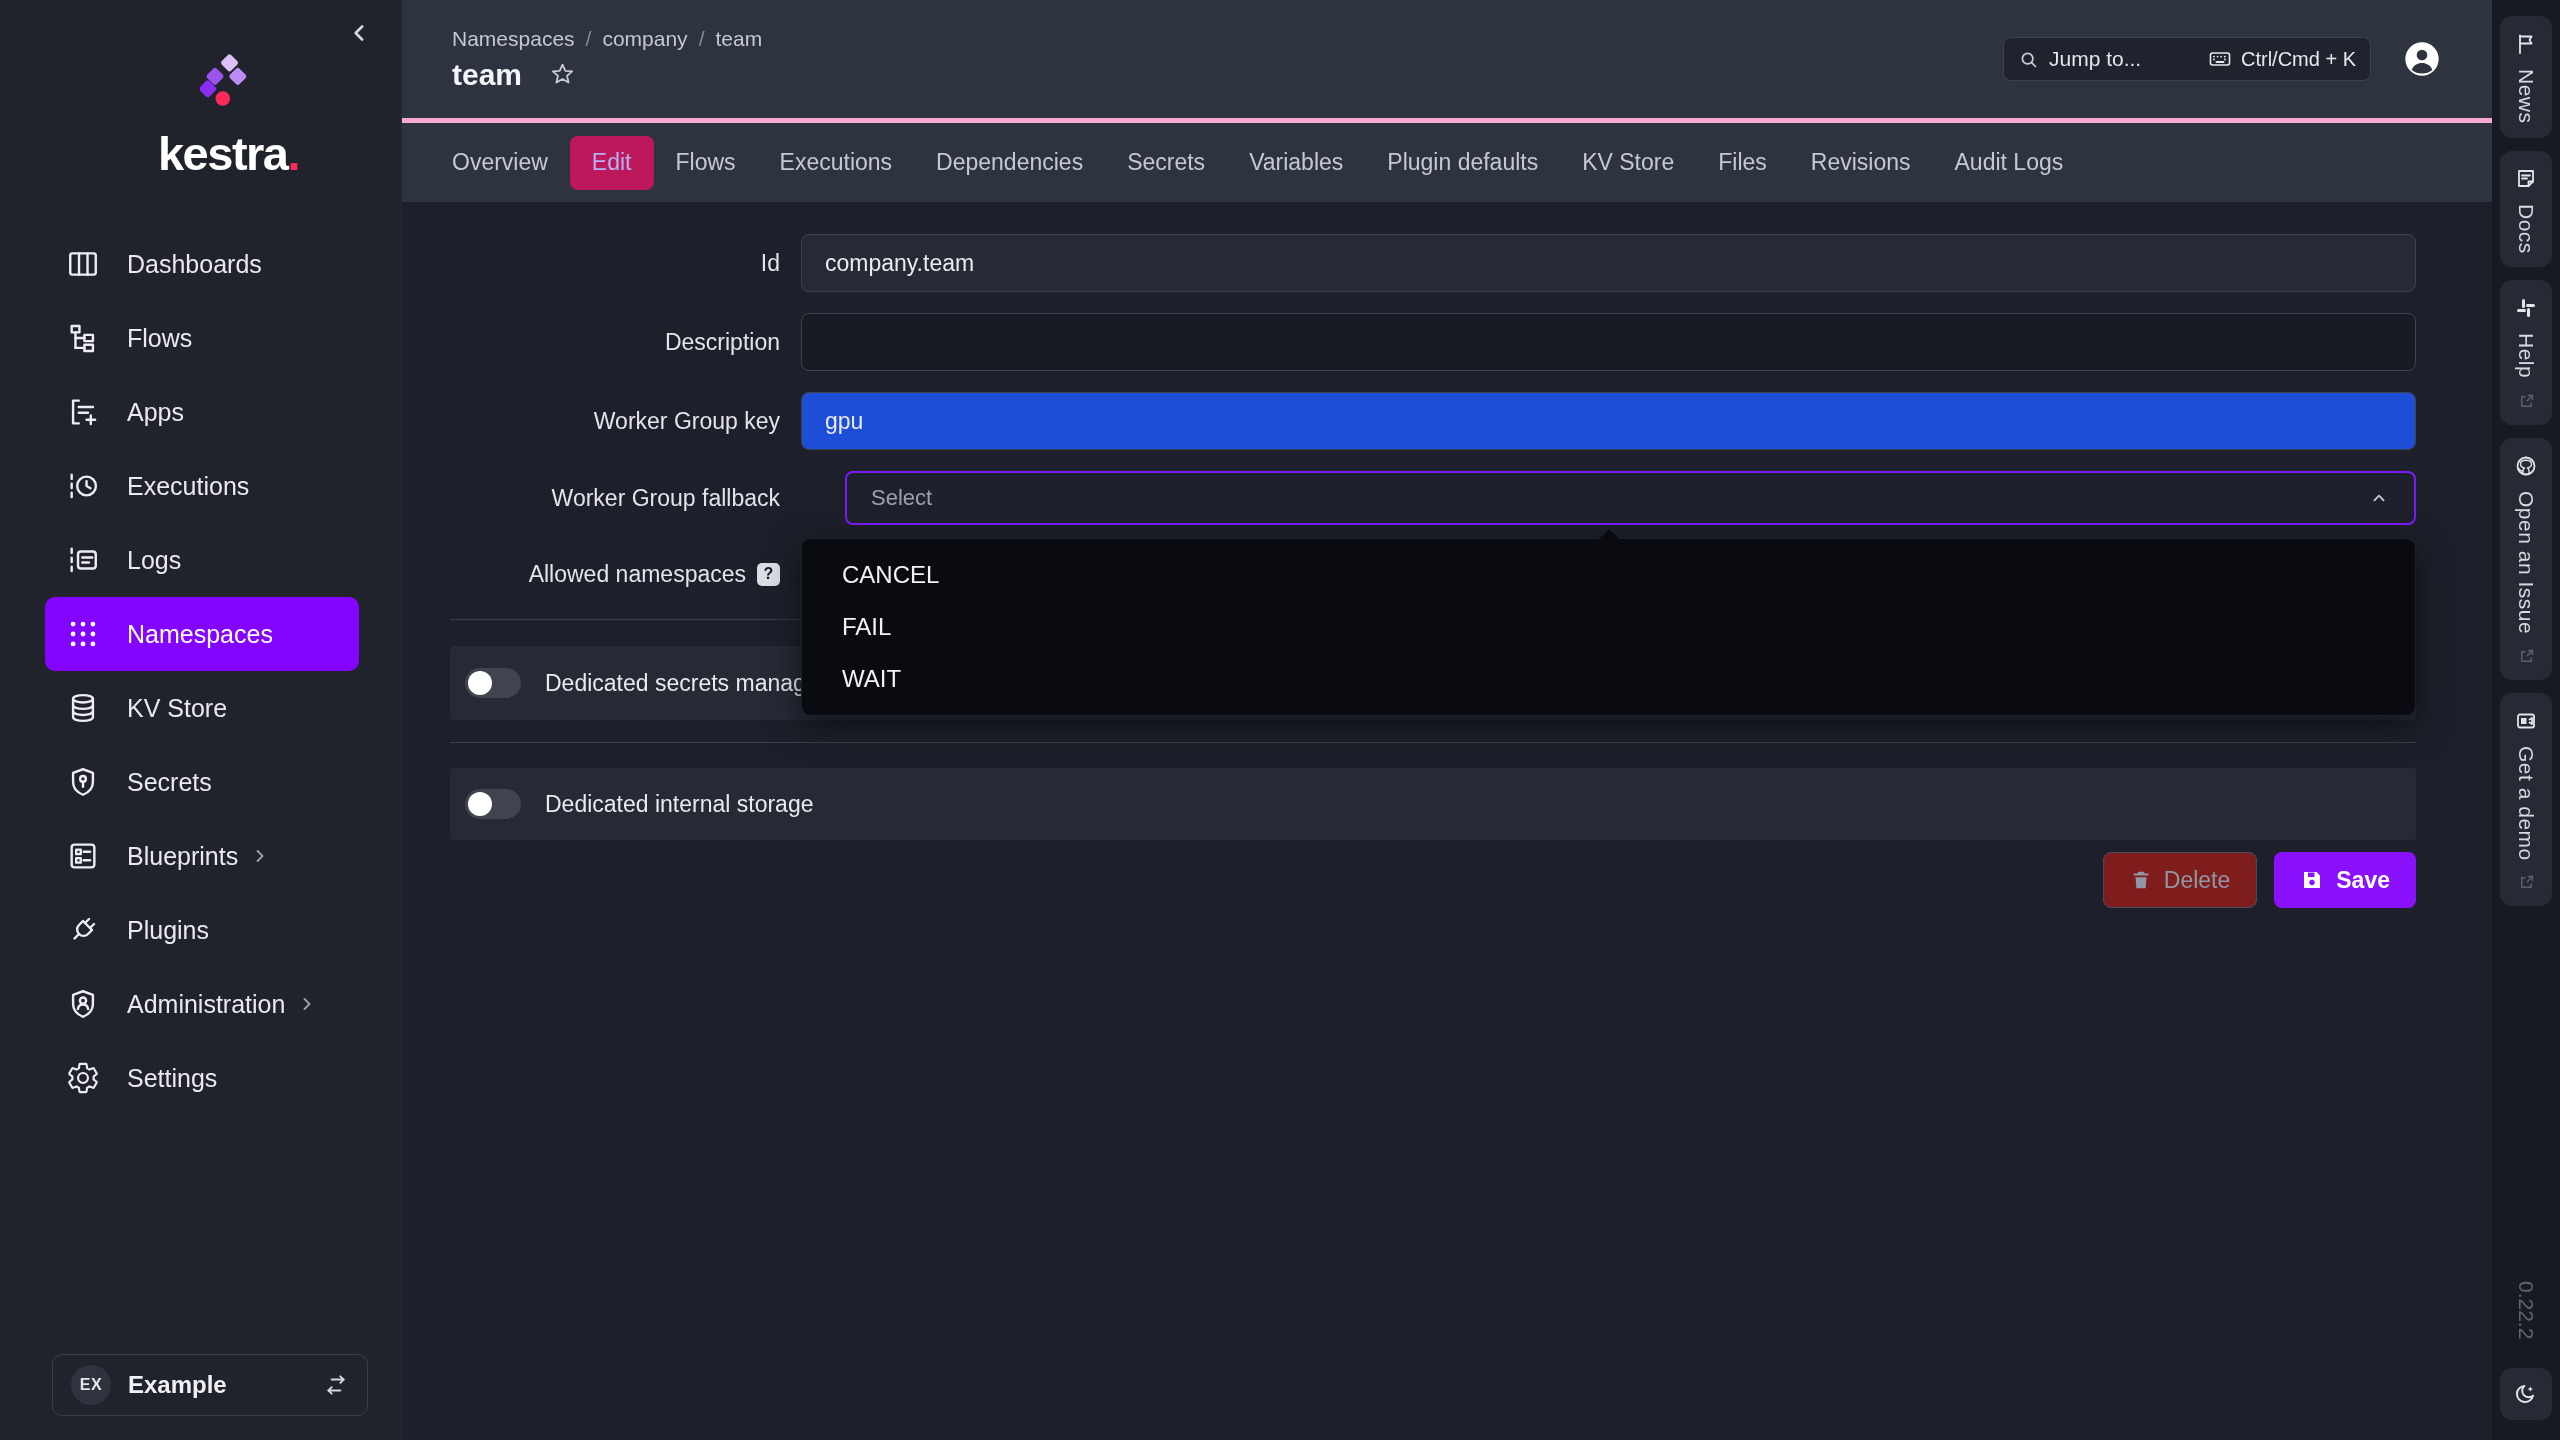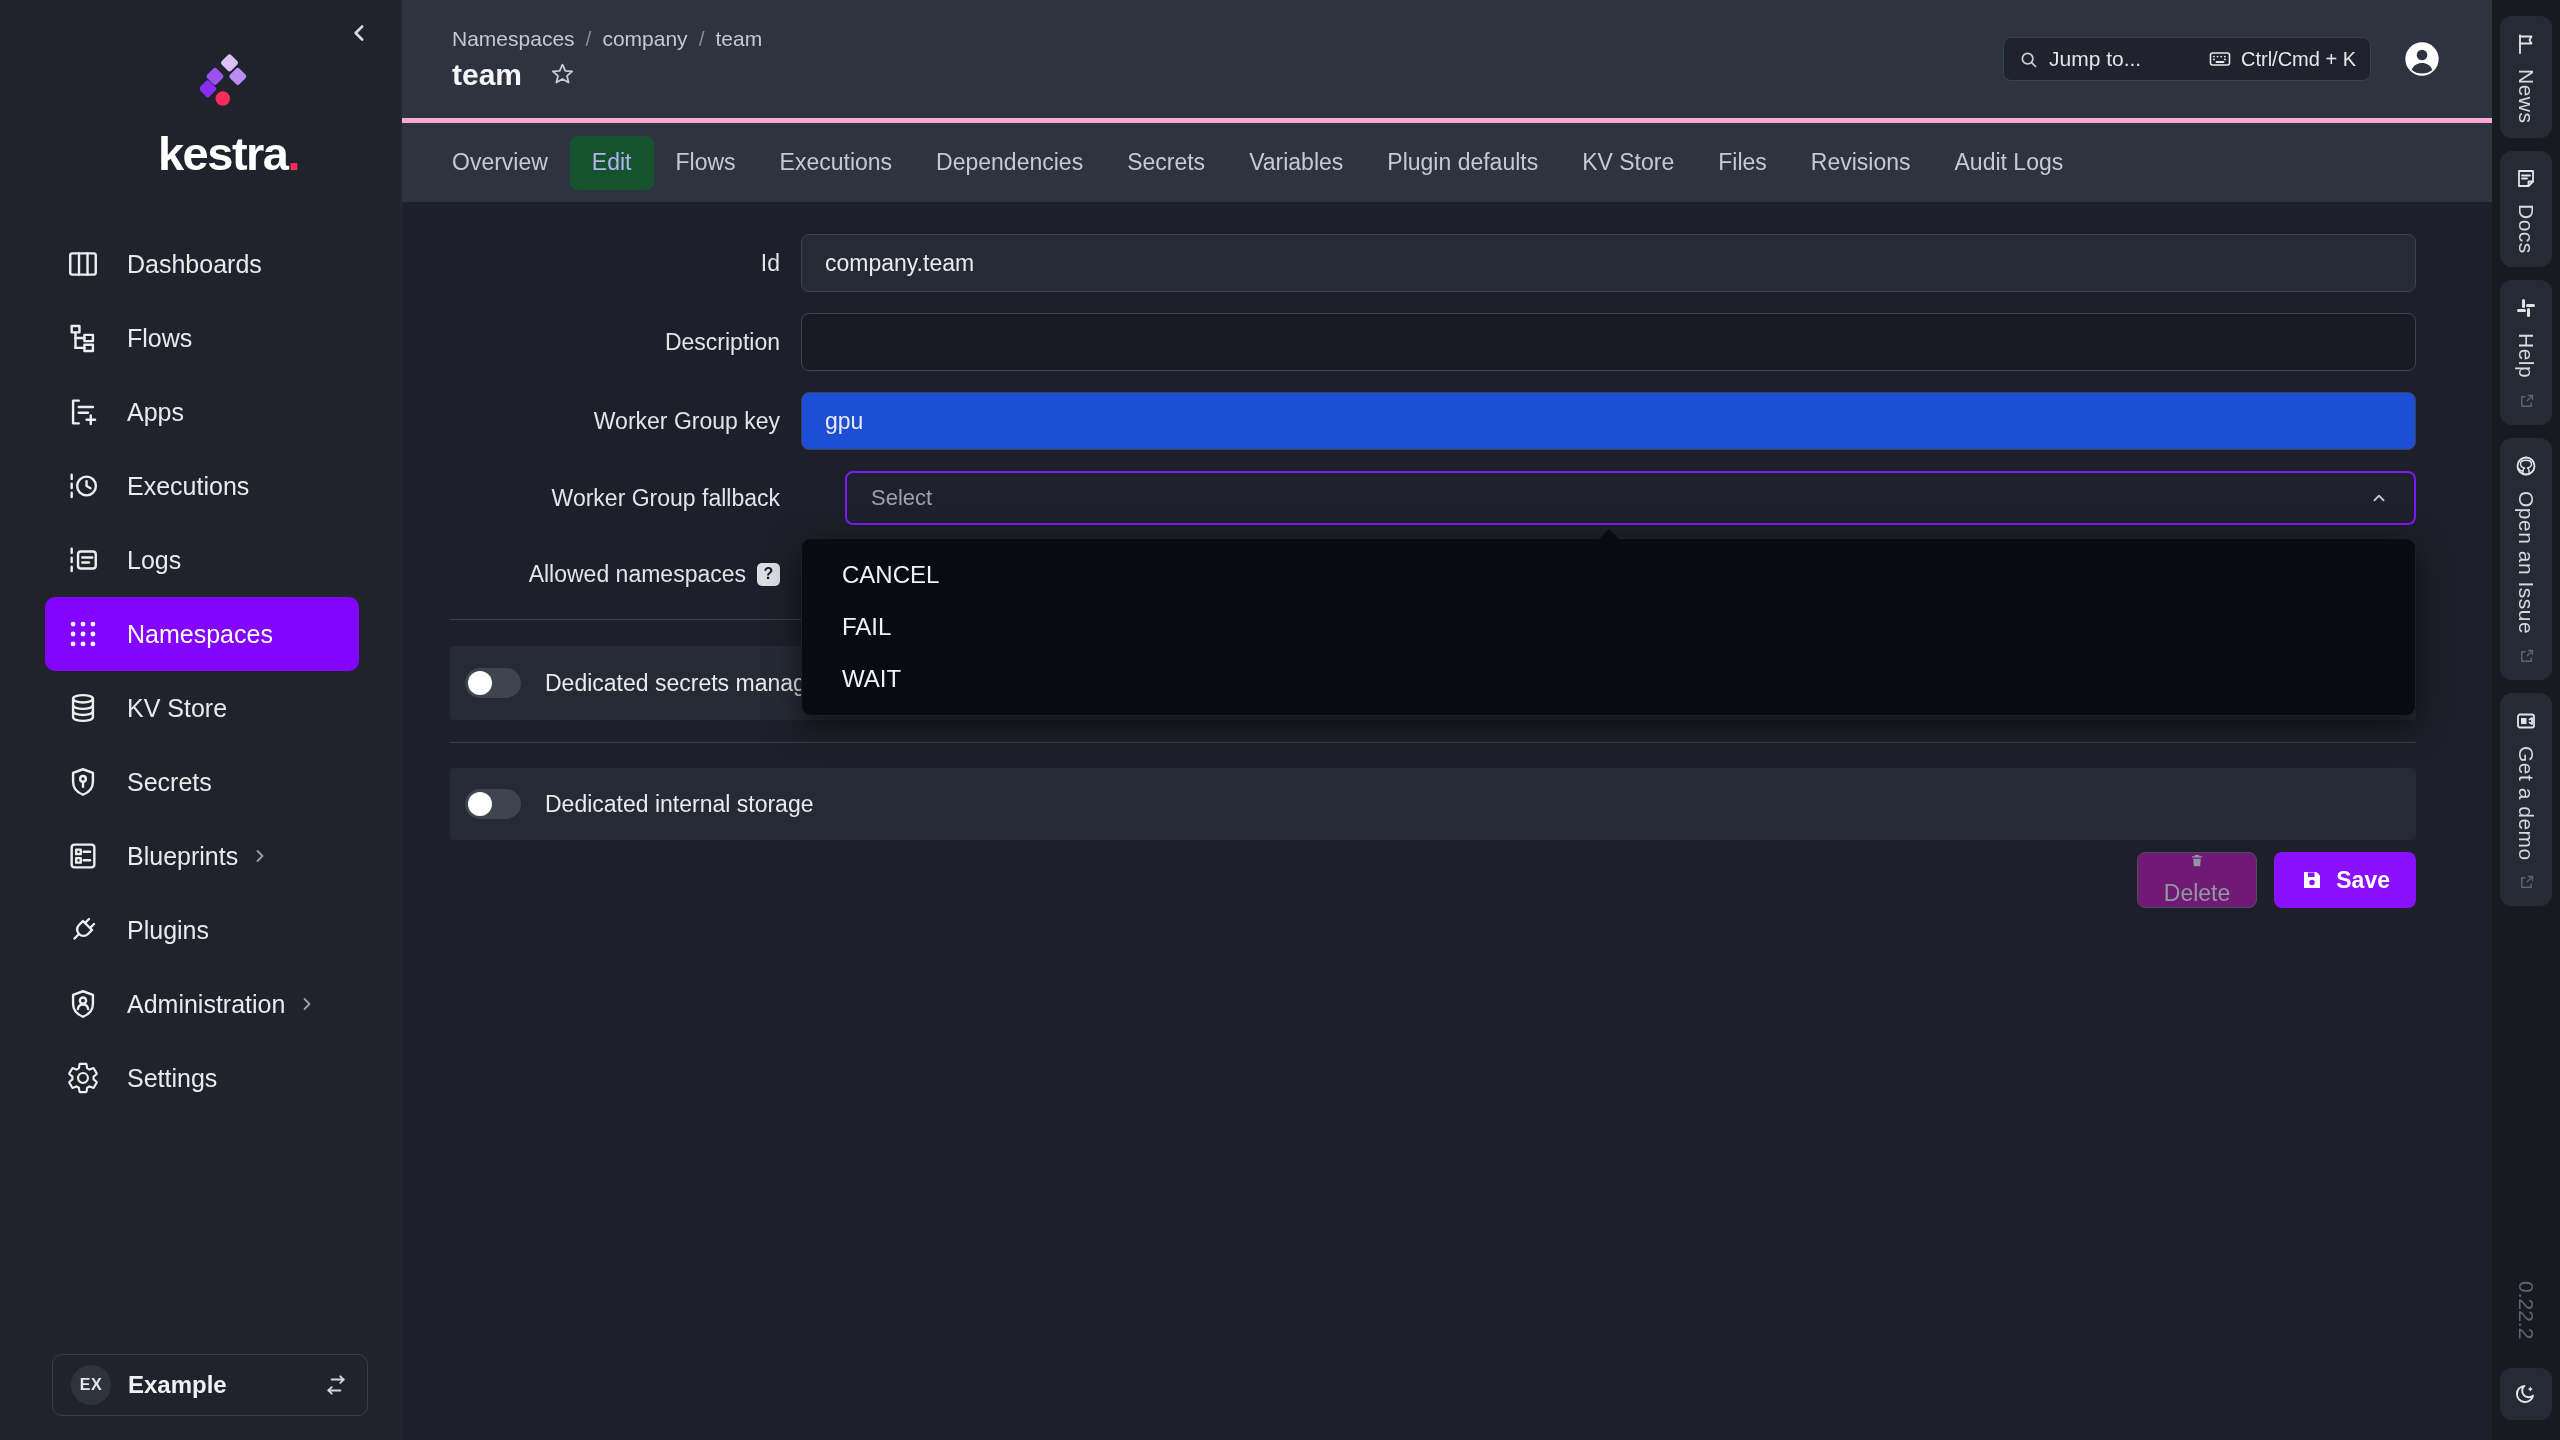--- a/index.html
+++ b/index.html
@@ -33,21 +33,21 @@
   .page-title { font-size:30px; font-weight:bold; color:#f4f5f8; }
   .star { margin-left:27px; cursor:pointer; }
   .hdr-right { margin-left:auto; display:flex; align-items:center; }
   .search { width:368px; height:44px; background:#20232d; border:1px solid #3c414e; border-radius:8px; display:flex; align-items:center; padding:0 14px; cursor:text; }
   .search-text { margin-left:10px; font-size:21px; color:#e3e5ea; }
   .search-kbd { margin-left:auto; display:flex; align-items:center; gap:9px; font-size:20px; color:#e6e8ec; }
   .avatar { margin-left:31px; cursor:pointer; display:flex; }
 
   .tabs { height:84px; flex:none; background:#2e3340; border-top:5px solid #f9a8d4; display:flex; align-items:center; padding:0 28px; }
   .tab { height:54px; display:flex; align-items:center; padding:0 22px; font-size:23px; color:#c6c9d1; border-radius:8px; cursor:pointer; white-space:nowrap; }
-  .tab.active { background:#14532d; color:#b5b1f2; }
+  .tab.active { background:#be185d; color:#b5b1f2; }
 
   .content { flex:1; background:#1d202a; padding:0 76px 0 48px; position:relative; }
   .form-grid { display:grid; grid-template-columns:330px 1fr; column-gap:20px; row-gap:19px; padding-top:32px; align-items:center;gap:21px; }
   .f-label { justify-self:end; display:flex; align-items:center; gap:11px; font-size:23px; color:#e2e4ea; text-align:right; }
   .tin { width:100%; height:58px; border:1px solid #3e4351; border-radius:8px; color:#e9ebef; font-size:23px; padding:8px 23px; font-family:"Liberation Sans", sans-serif; outline:none; }
   .tin-id { background:#262a34; }
   .tin-desc { background:#181b23; }
   .tin-wg { background:#1d4ed8; }
   .help-badge { width:23px; height:23px; border-radius:5px; background:#dcdee3; color:#15171e; font-size:16px; font-weight:bold; display:flex; align-items:center; justify-content:center; cursor:pointer; }
   .allowed-spacer { height:56px; }
@@ -64,21 +64,21 @@
   .hr2 { border:none; border-top:1px solid #3a3e48; margin-top:22px; }
   .toggle-row { display:flex; align-items:center; height:74px; background:#262a35; border-radius:4px; padding-left:15px; }
   .toggle-row.second { margin-top:25px; height:72px; }
   .toggle-row.first { margin-top:26px; }
   .pill { width:56px; height:30px; border-radius:15px; background:#40444f; position:relative; flex:none; cursor:pointer; }
   .pill .knob { position:absolute; top:3px; left:3px; width:24px; height:24px; border-radius:50%; background:#ffffff; }
   .toggle-lbl { margin-left:24px; font-size:23px; color:#e8eaee; white-space:nowrap; overflow:hidden; }
 
   .actions { display:flex; justify-content:flex-end; gap:17px; margin-top:12px; }
   .btn { height:56px; display:flex; align-items:center; gap:12px; padding:0 26px; border-radius:8px; font-size:23px; cursor:pointer; border:none; font-family:"Liberation Sans", sans-serif; }
-  .btn-delete { background:#701a75; border:1px solid #4a4e5b; color:#9297a3;flex-direction:column; }
+  .btn-delete { background:#7f1d1d; border:1px solid #4a4e5b; color:#9297a3; }
   .btn-save { background:#8b10fb; color:#ffffff; font-weight:bold; }
 
   
   .rail { width:68px; flex:none; background:#181a21; display:flex; flex-direction:column; align-items:center; padding:16px 0 20px 0; gap:13px; }
   .rail-btn { width:52px; background:#262a34; border-radius:12px; display:flex; flex-direction:column; align-items:center; padding:16px 0 14px 0; gap:13px; cursor:pointer; }
   .rail-lbl { writing-mode:vertical-rl; font-size:21px; color:#d6d9df; letter-spacing:.5px; }
   .rail-ext { opacity:.55; }
   .rail-version { margin-top:auto; writing-mode:vertical-rl; font-size:21px; color:#5f646f; margin-bottom:16px; }
   .rail-theme { width:52px; height:52px; background:#262a34; border-radius:12px; display:flex; align-items:center; justify-content:center; cursor:pointer; flex:none; }
 

